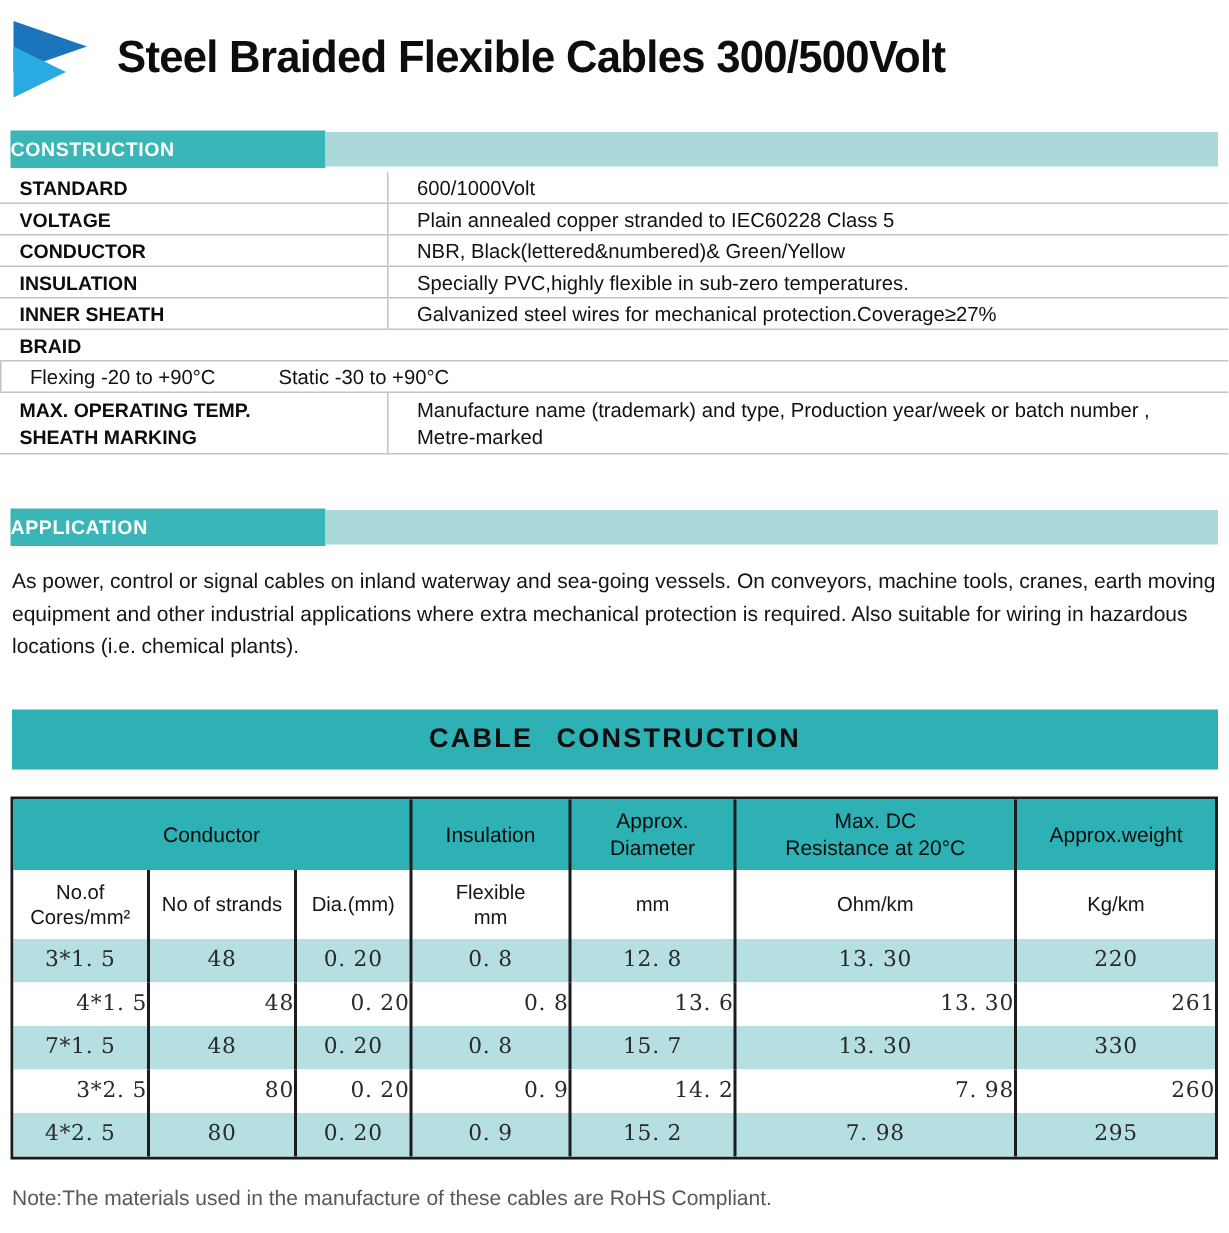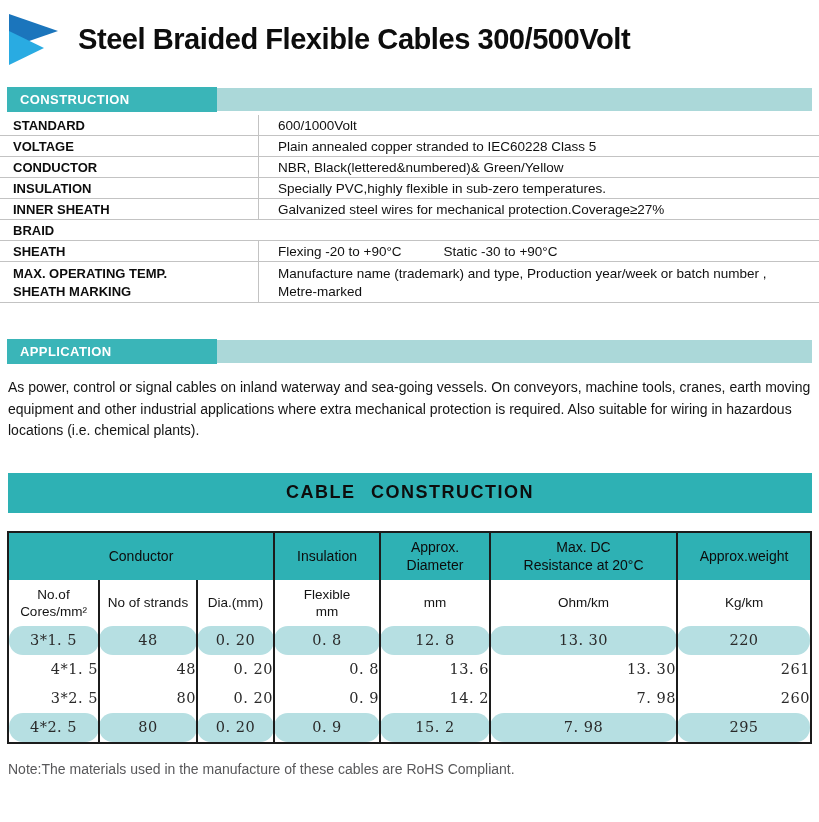--- a/index.html
+++ b/index.html
@@ -19,21 +19,21 @@
     font-size: 30px; font-weight: bold; letter-spacing: -0.5px;
     margin-left: 15px; white-space: nowrap; color: #0d0d0d;
     transform: scaleX(0.97); transform-origin: left;
   }
 
   
   .section-bar { display: flex; margin: 0 7px; height: 25px; }
   .section-bar .bar-label {
     width: 210px; background: #3ab5b8; color: #ffffff;
     font-size: 13px; font-weight: bold; letter-spacing: 0.4px;
-    display: flex; align-items: center; padding-left: 13px;
+    display: flex; align-items: center; 
   }
   .section-bar .bar-tail { flex: 1; background: #abd8d9; height: 23px; margin-top: 1px; }
 
   .construction-bar { margin-top: 22px; }
   .application-bar { margin-top: 36px; }
 
   
   .spec-list { margin: 3px 0 0 0; }
   .spec-row { display: flex; border-bottom: 1px solid #c3c3c3; min-height: 20px; align-items: stretch; gap: 40px; }
   .spec-label {
@@ -67,21 +67,21 @@
     text-align: center; vertical-align: middle;
     border-left: 2px solid #1c1c1c; padding: 0;
   }
   table.cable-grid td.first { border-left: none; }
   tr.group-row td { background: #2eb1b4; height: 47px; font-size: 14px; color: #0c0c0c; line-height: 18px; }
   tr.unit-row td { background: #ffffff; height: 46px; font-size: 13.5px; color: #141414; line-height: 17px; }
   tr.data-row td {
     height: 29px; font-family: "DejaVu Serif", serif; font-size: 14.5px;
     letter-spacing: 0.5px; color: #2a2a2a;
   }
-  tr.data-row.alt td { background: #b6dfe2; border-radius: 14px; }
+  tr.data-row.alt td { background: #b6dfe2; }
   tr.data-row.plain td { background: #ffffff; text-align: right; }
   .pre { white-space: pre-line; }
 
   
   .note-text { margin: 17px 0 0 8px; font-size: 14px; color: #58585a; }
 </style>
 </head>
 <body>
 
 <div class="page-header">
@@ -115,21 +115,20 @@
     <div class="spec-value">Specially PVC,highly flexible in sub-zero temperatures.</div>
   </div>
   <div class="spec-row">
     <div class="spec-label">INNER SHEATH</div>
     <div class="spec-value">Galvanized steel wires for mechanical protection.Coverage≥27%</div>
   </div>
   <div class="spec-row">
     <div class="spec-label">BRAID</div>
   </div>
   <div class="spec-row">
-    <div class="spec-label">SHEATH</div>
     <div class="spec-value"><span>Flexing -20 to +90°C</span><span class="gap40">Static -30 to +90°C</span></div>
   </div>
   <div class="spec-row">
     <div class="spec-label">
       <span class="lbl-line">MAX. OPERATING TEMP.</span>
       <span class="lbl-line">SHEATH MARKING</span>
     </div>
     <div class="spec-value">
       <span class="val-line">Manufacture name (trademark) and type, Production year/week or batch number ,</span>
       <span class="val-line">Metre-marked</span>
@@ -191,20 +190,29 @@
     </tr>
     <tr class="data-row plain">
       <td class="first">4*1. 5</td>
       <td>48</td>
       <td>0. 20</td>
       <td>0. 8</td>
       <td>13. 6</td>
       <td>13. 30</td>
       <td>261</td>
     </tr>
+    <tr class="data-row alt">
+      <td class="first">7*1. 5</td>
+      <td>48</td>
+      <td>0. 20</td>
+      <td>0. 8</td>
+      <td>15. 7</td>
+      <td>13. 30</td>
+      <td>330</td>
+    </tr>
     <tr class="data-row plain">
       <td class="first">3*2. 5</td>
       <td>80</td>
       <td>0. 20</td>
       <td>0. 9</td>
       <td>14. 2</td>
       <td>7. 98</td>
       <td>260</td>
     </tr>
     <tr class="data-row alt">

